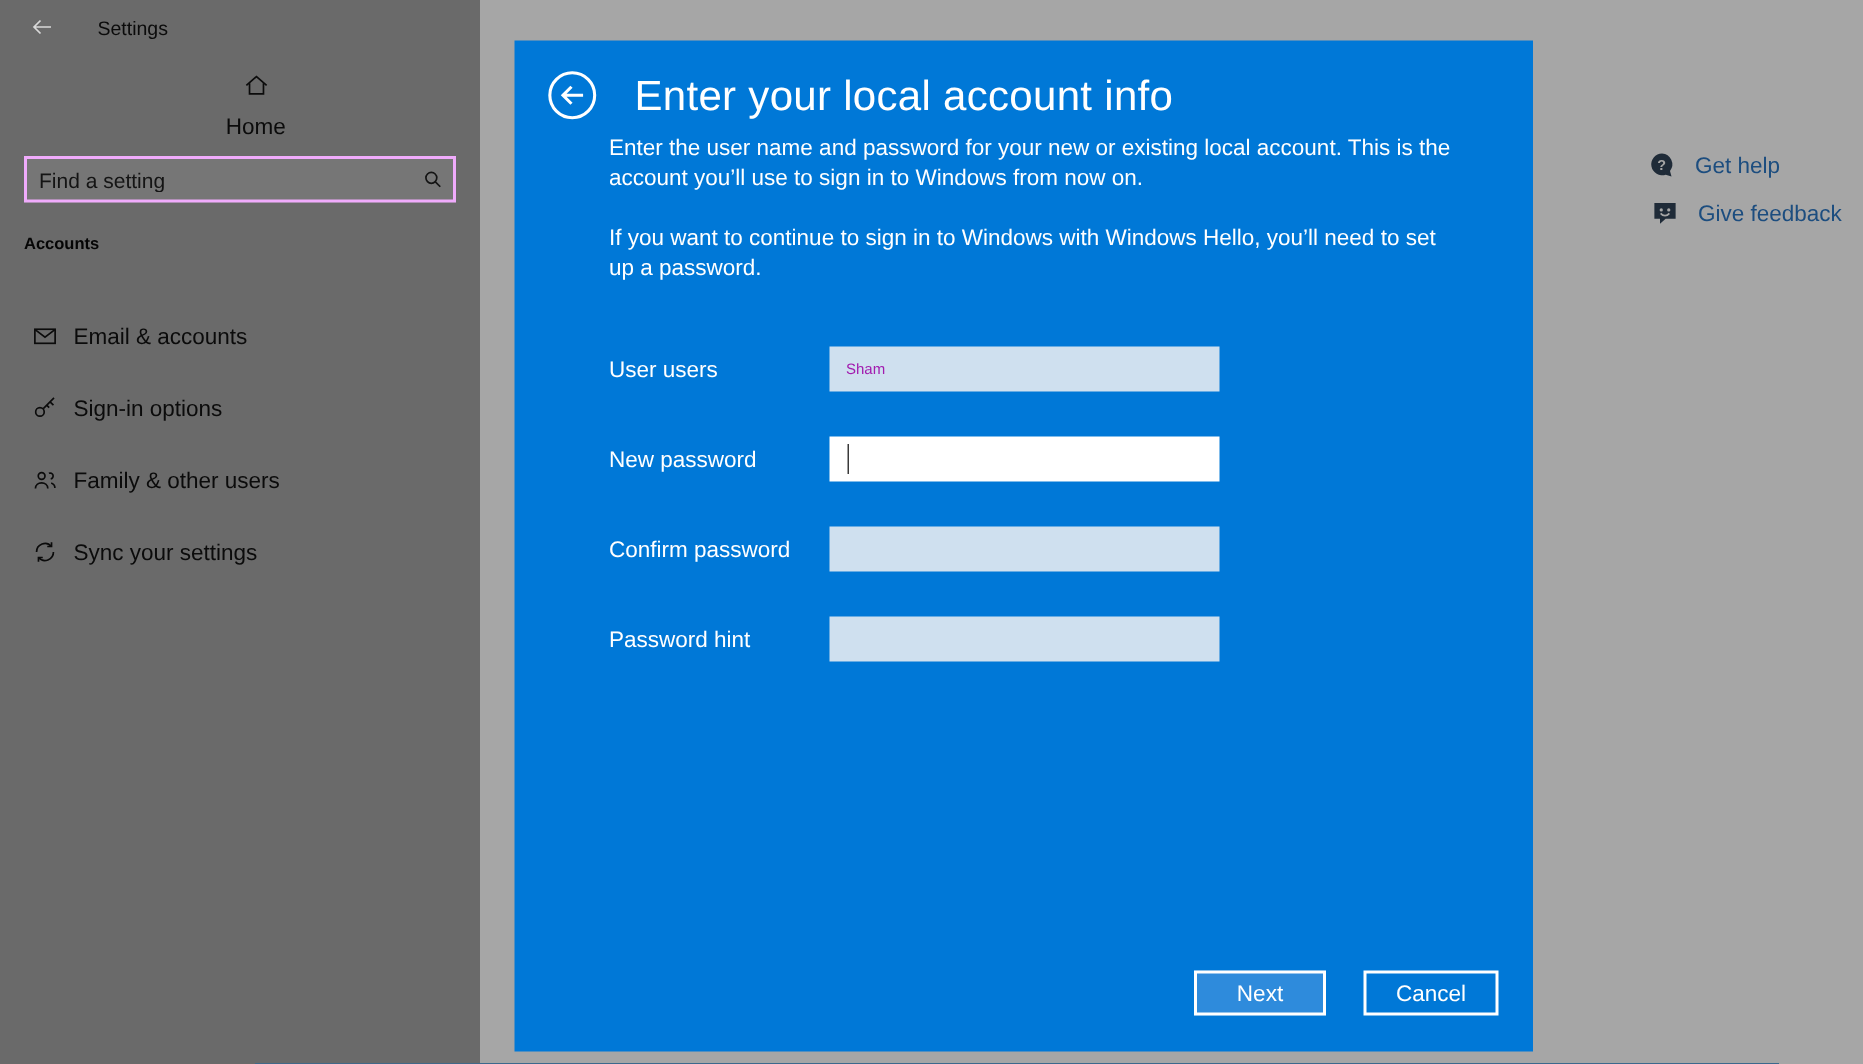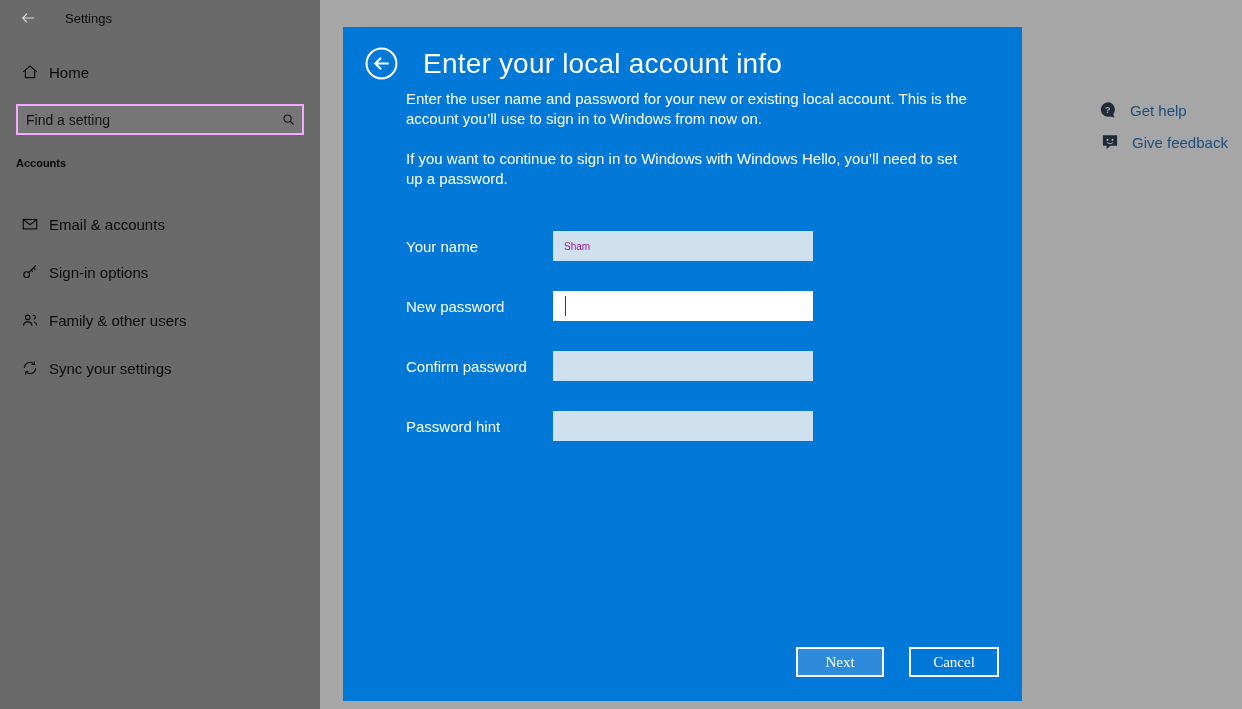--- a/index.html
+++ b/index.html
@@ -9,21 +9,21 @@
   
   .sidebar { position:absolute; left:0; top:0; width:320px; height:709px; background:#6a6a6a; color:#0b0b0b; }
   .titlebar { position:absolute; left:20px; top:8px; height:20px; display:flex; align-items:center; }
   .back-arrow { color:#d9d9d9; display:flex; align-items:center; cursor:pointer; }
   .back-arrow svg { width:16px; height:16px; display:block; }
   .app-title { margin-left:29px; font-size:13px; color:#0b0b0b; }
 
   .nav-row { display:flex; align-items:center; height:48px; padding-left:21px; gap:10px; font-size:15px; cursor:pointer; }
   .nav-row .icon { width:18px; height:18px; display:flex; align-items:center; justify-content:center; color:#0b0b0b; }
   .nav-row .icon svg { width:18px; height:18px; display:block; }
-  .home-row { position:absolute; left:0; top:48px; width:100%; }
+  .home-row { position:absolute; left:0; top:48px; width:100%;flex-direction:column; }
   .nav-list { position:absolute; left:0; top:200px; width:100%; }
   .nav-row.selected { background:rgba(255,255,255,0.06); }
 
   .searchbox { position:absolute; left:16px; top:104px; width:288px; height:31px; background:#767676; border:2px solid #f0abfc; display:flex; align-items:center; }
   .searchbox input { flex:1; min-width:0; border:none; outline:none; background:transparent; padding:0 4px 0 8px; font-family:"Liberation Sans", sans-serif; font-size:14px; color:#0b0b0b; }
   .searchbox input::placeholder { color:#141414; opacity:1; }
   .search-glyph { width:28px; display:flex; align-items:center; justify-content:center; color:#141414; cursor:pointer; }
   .search-glyph svg { width:15px; height:15px; display:block; }
 
   .section-heading { position:absolute; left:16px; top:157px; font-size:11px; font-weight:bold; color:#050505; }
@@ -45,21 +45,21 @@
   .dlg-note { position:absolute; left:63px; top:122px; width:570px; font-size:15px; line-height:20px; }
 
   .dlg-form { position:absolute; left:63px; top:204px; }
   .frow { display:flex; align-items:center; height:30px; margin-bottom:30px; }
   .frow .flabel { width:147px; font-size:15px; color:#fff; }
   .tb { position:relative; width:260px; height:30px; background:#cfe0ef; display:flex; align-items:center; padding-left:11px; font-size:10px; color:#a21caf; cursor:text; }
   .tb.focused { background:#ffffff; }
   .caret { position:absolute; left:12px; top:5px; width:1px; height:20px; background:#3a3a3a; animation:blink 1s steps(1) infinite; }
   @keyframes blink { 50% { opacity:0; } }
 
-  .btn { position:absolute; top:620px; height:30px; border:2px solid #fff; color:#fff; font-size:15px; display:flex; align-items:center; justify-content:center; cursor:pointer;font-family:Liberation Serif, serif; }
+  .btn { position:absolute; top:620px; height:30px; border:2px solid #fff; color:#fff; font-size:15px; display:flex; align-items:center; justify-content:center; cursor:pointer; }
   .btn-next { left:453px; width:88px; background:#2e8bdc; }
   .btn-cancel { left:566px; width:90px; background:transparent; }
 </style>
 </head>
 <body>
 
 <div class="screen">
 
   <aside class="sidebar">
     <div class="titlebar">
@@ -166,21 +166,21 @@
           </svg>
       </span>
       <h1 class="dlg-title">Enter your local account info</h1>
     </div>
 
     <p class="dlg-desc">Enter the user name and password for your new or existing local account. This is the account you’ll use to sign in to Windows from now on.</p>
     <p class="dlg-note">If you want to continue to sign in to Windows with Windows Hello, you’ll need to set up a password.</p>
 
     <div class="dlg-form">
       <div class="frow">
-        <span class="flabel">Your name</span>
+        <span class="flabel">User users</span>
         <div class="tb">
           <span>Sham</span>
         </div>
       </div>
       <div class="frow">
         <span class="flabel">New password</span>
         <div class="tb focused">
           <span class="caret"></span>
           <span></span>
         </div>

